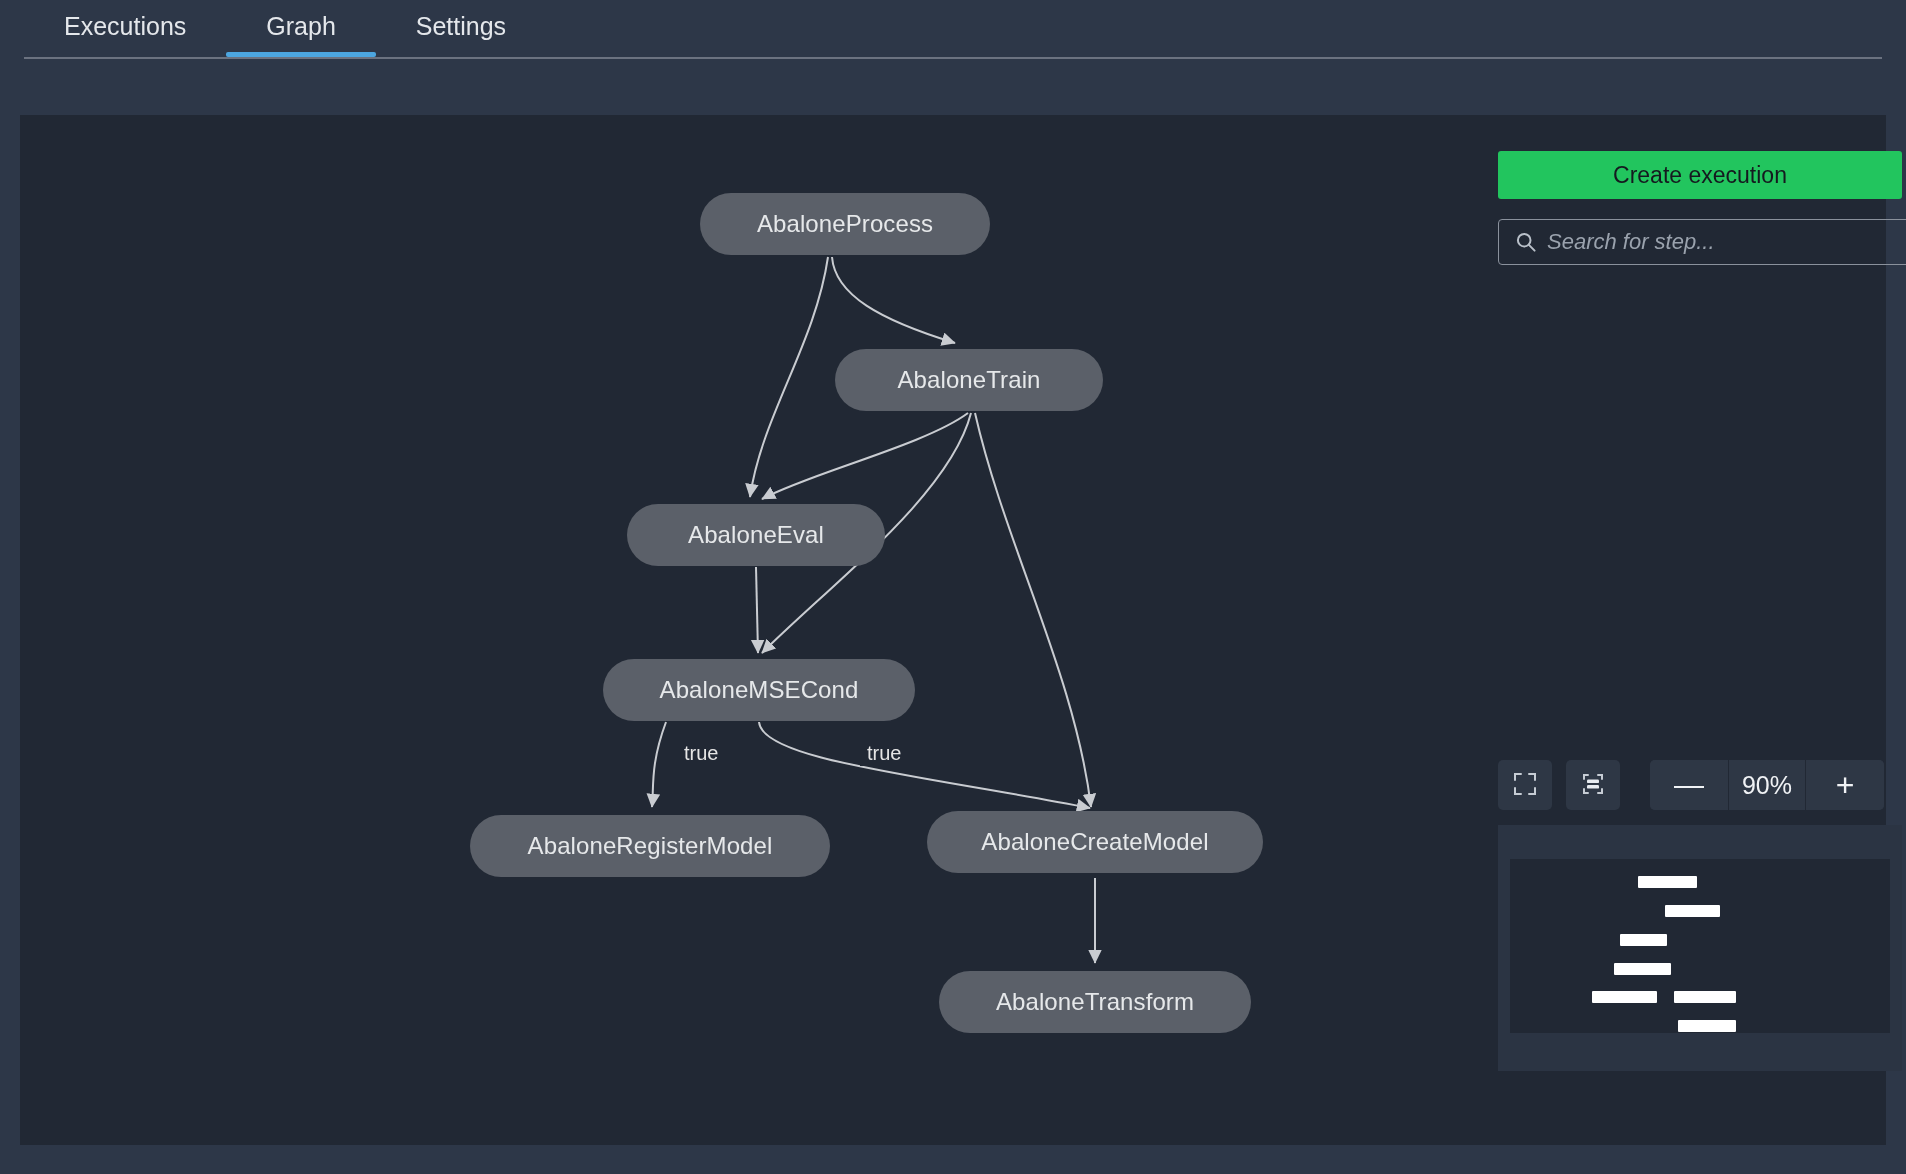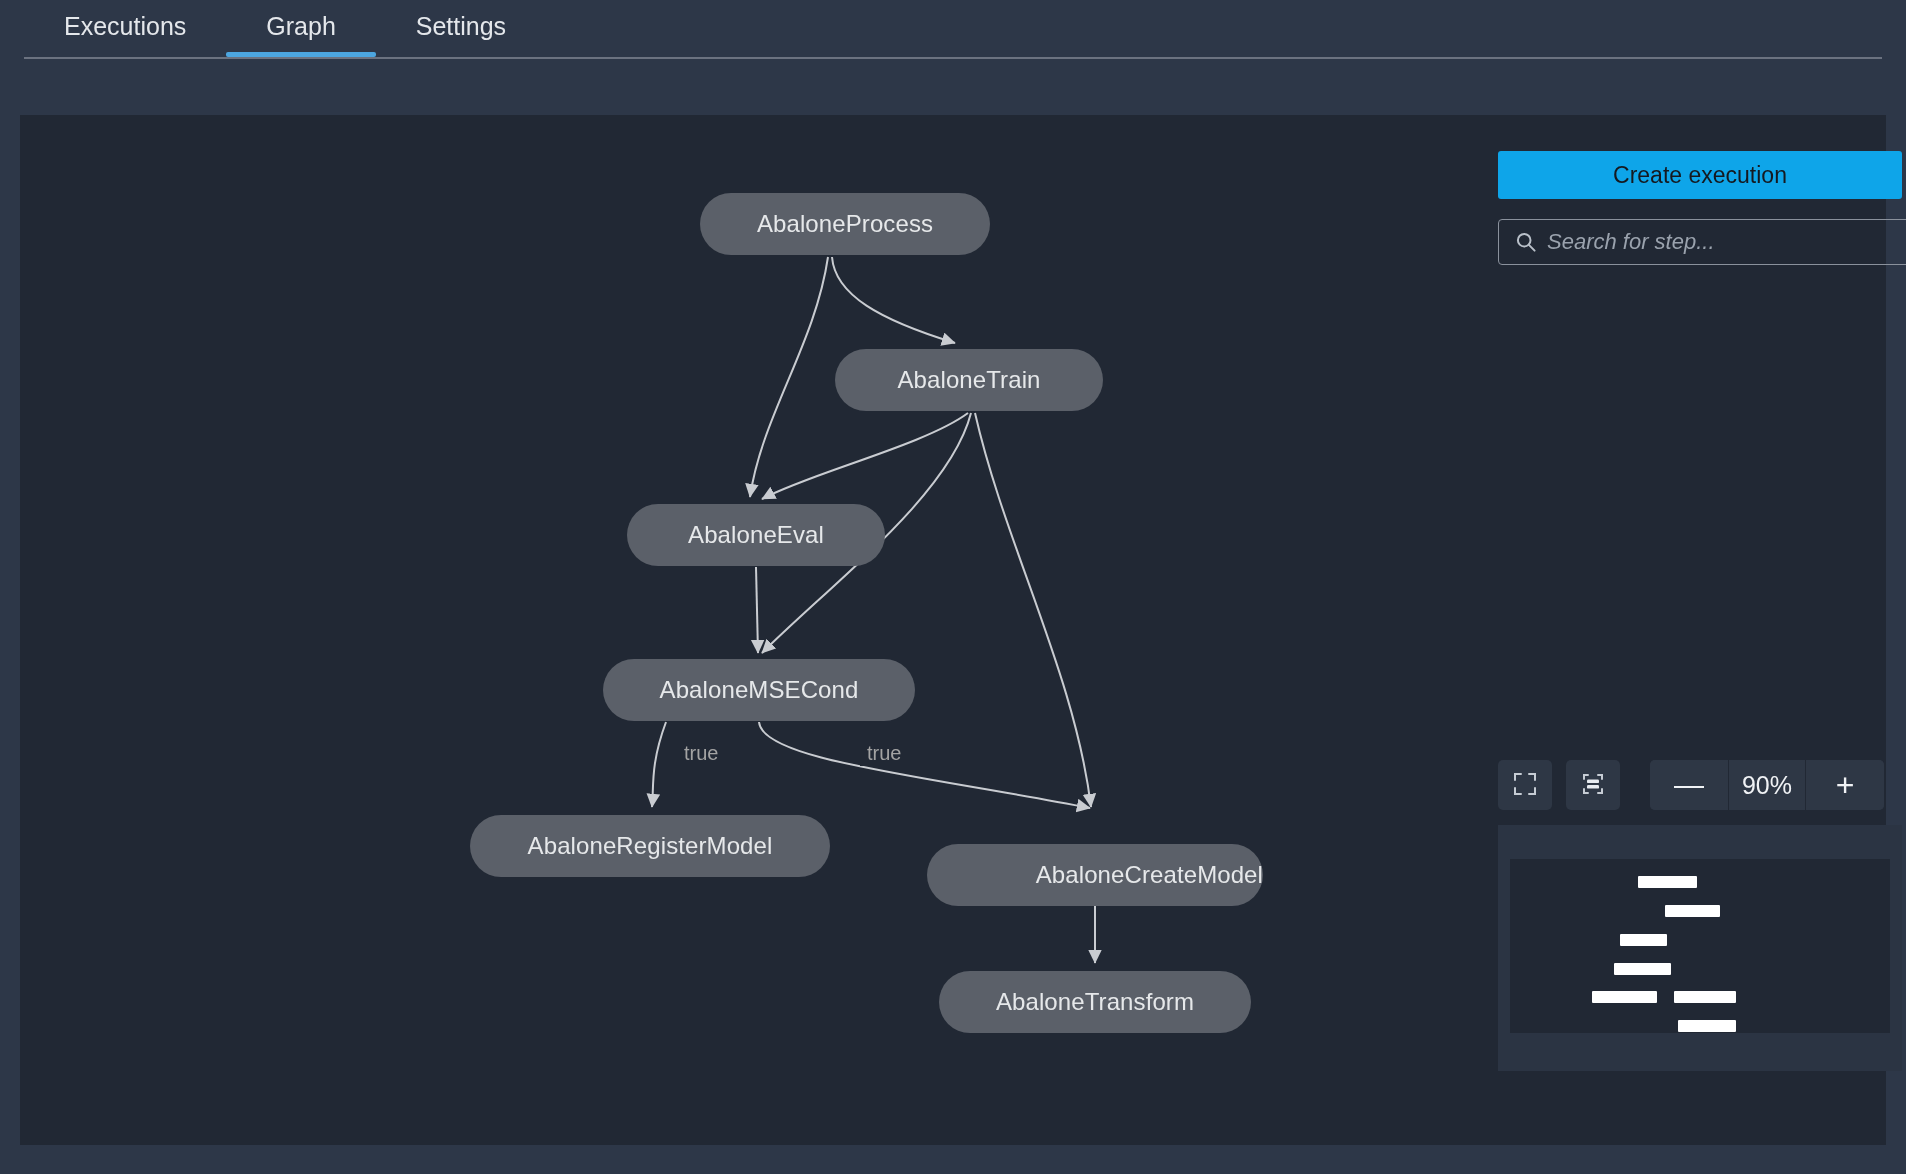--- a/index.html
+++ b/index.html
@@ -95,40 +95,40 @@
     letter-spacing: 0.1px;
     height: 62px;
     box-sizing: border-box;
     cursor: pointer;
     white-space: nowrap;
     user-select: none;
   }
   .edge-label {
     position: absolute;
     font-size: 20px;
-    color: #a3a3a3;
+    color: #e5e5e5;
     background: #212834;
     padding: 1px 7px;
     white-space: nowrap;
     user-select: none;
   }
 
   
   .panel {
     position: absolute;
     left: 1458px; top: 0;
     width: 408px;
     height: 1030px;
   }
   .create-btn {
     position: absolute;
     left: 20px; top: 36px;
     width: 404px;
     height: 48px;
-    background: #0ea5e9;
+    background: #22c55e;
     color: #15191f;
     border: none;
     border-radius: 3px;
     font-family: "Liberation Sans", sans-serif;
     font-size: 23px;
     cursor: pointer;
   }
   .search-wrap {
     position: absolute;
     left: 20px; top: 104px;
@@ -294,21 +294,21 @@
     </div>
     <div class="node" style="left:607px;top:389px;width:258px;text-align:right;">
       <span>AbaloneEval</span>
     </div>
     <div class="node" style="left:583px;top:544px;width:312px;">
       <span>AbaloneMSECond</span>
     </div>
     <div class="node" style="left:450px;top:700px;width:360px;">
       <span>AbaloneRegisterModel</span>
     </div>
-    <div class="node" style="left:907px;top:729px;width:336px;justify-content:flex-end;">
+    <div class="node" style="left:907px;top:696px;width:336px;">
       <span>AbaloneCreateModel</span>
     </div>
     <div class="node" style="left:919px;top:856px;width:312px;">
       <span>AbaloneTransform</span>
     </div>
 
     <div class="edge-label" style="left:657px;top:626px;">true</div>
     <div class="edge-label" style="left:840px;top:626px;">true</div>
   </div>
 

